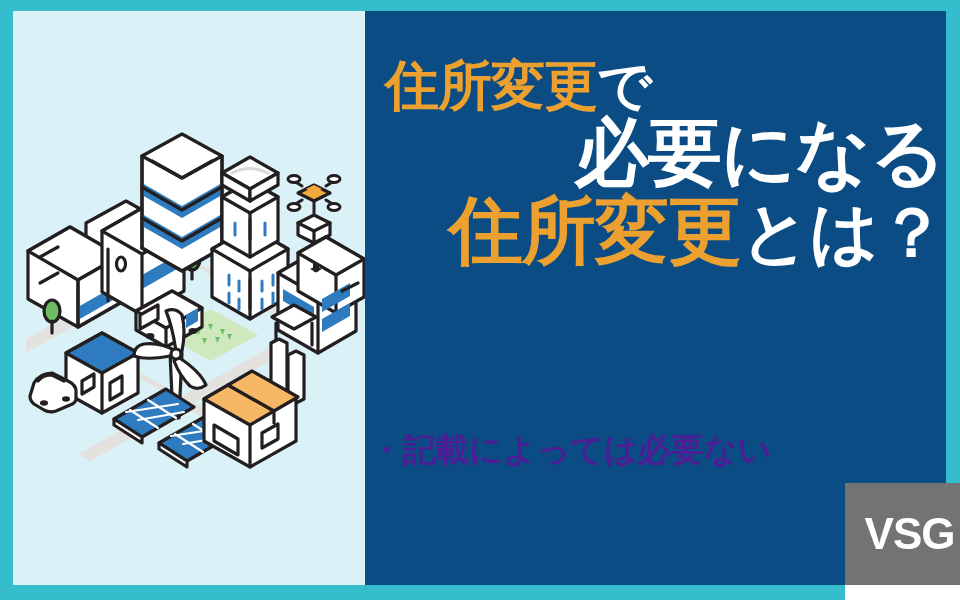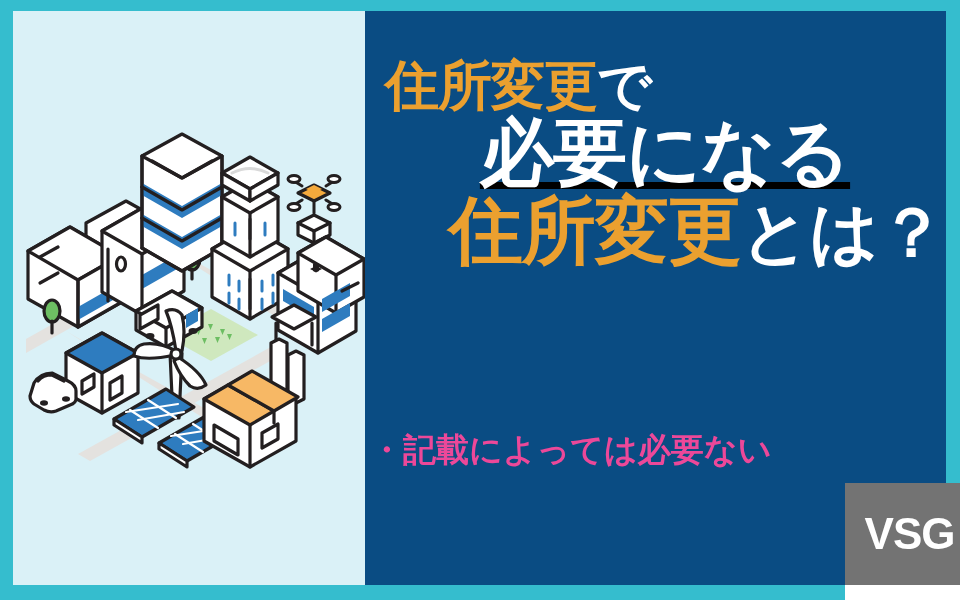--- a/index.html
+++ b/index.html
@@ -70,35 +70,35 @@
     width: 560px;
   }
   .hl-line {
     white-space: nowrap;
     font-weight: bold;
     line-height: 1.02;
     letter-spacing: -1px;
     font-family: "DejaVu Sans", "Liberation Sans", sans-serif;
   }
   .hl-line-1 { font-size: 54px; margin-bottom: 2px; text-align: left; }
-  .hl-line-2 { font-size: 74px; margin-bottom: 2px; text-align: center; text-decoration: underline; }
+  .hl-line-2 { font-size: 74px; margin-bottom: 2px; text-align: right; }
   .hl-line-3 { font-size: 74px; text-align: right; }
   .t-orange { color: #EBA02F; }
   .t-white  { color: #FFFFFF; }
   .sm { font-size: 68px; }
 
   
   #bullets {
     position: absolute;
     left: 370px;
     top: 424px;
     width: 580px;
   }
   .bullet {
-    color: #ec4899;
+    color: #4c1d95;
     font-size: 33px;
     font-weight: bold;
     letter-spacing: 0px;
     line-height: 1.55;
     white-space: nowrap;
     font-family: "DejaVu Sans", "Liberation Sans", sans-serif;
   }
 
   
   #illustration {

